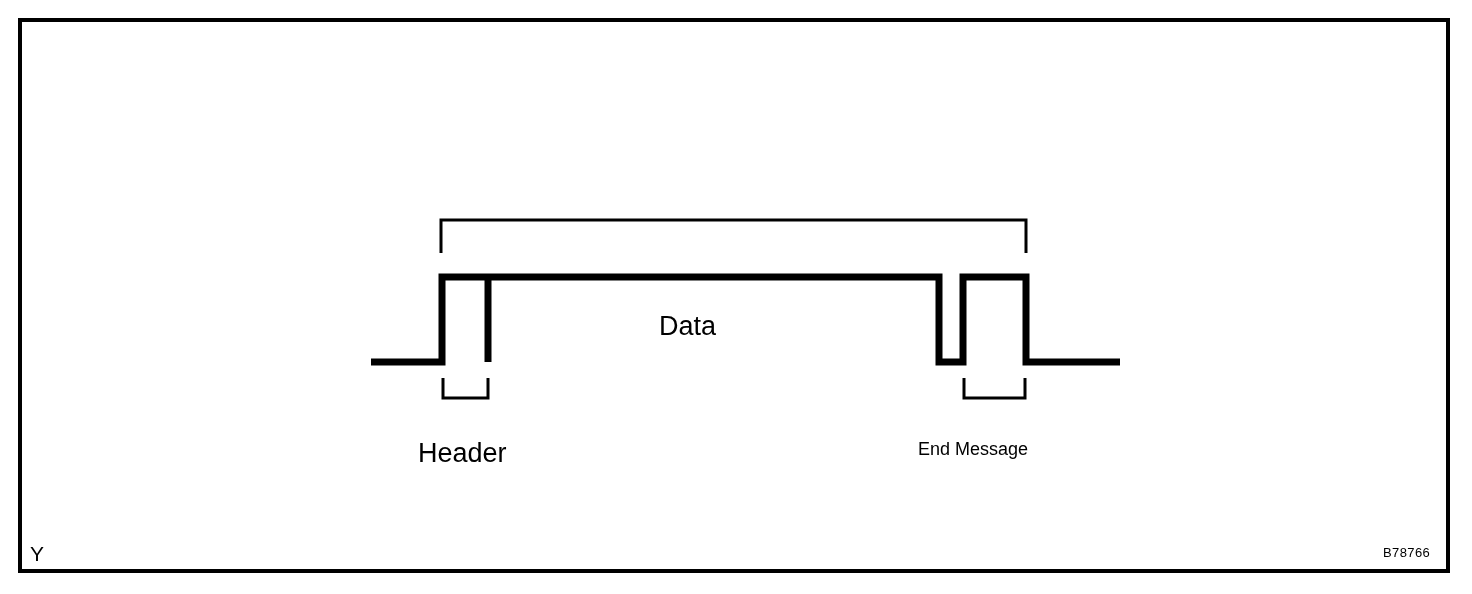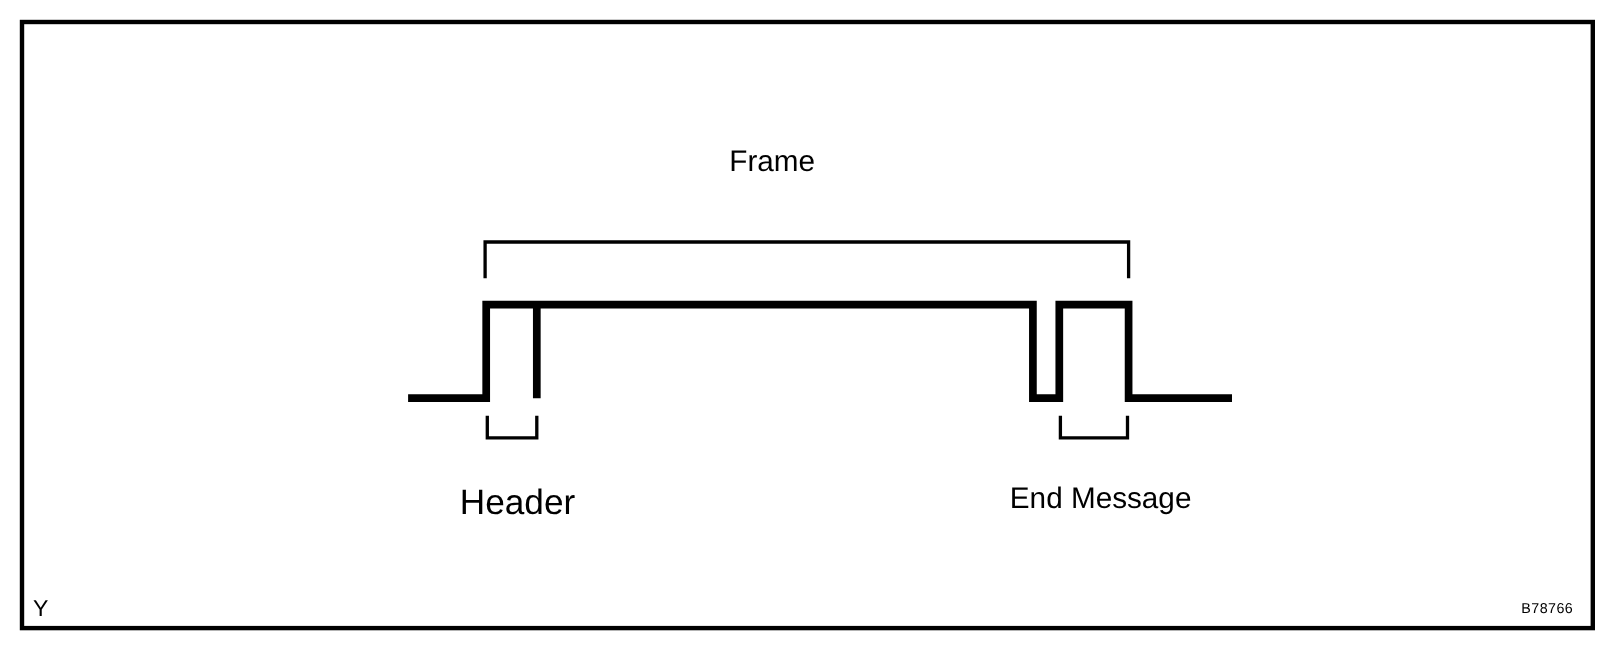--- a/index.html
+++ b/index.html
@@ -50,27 +50,27 @@
     text-align: center;
   }
   #data-label {
     font-size: 27px;
     left: 488px;
     top: 313px;
     width: 399px;
     text-align: center;
   }
   #header-label {
-    font-size: 32px;
+    font-size: 27px;
     left: 418px;
     top: 440px;
     text-align: left;
   }
   #end-message-label {
-    font-size: 27px;
+    font-size: 18px;
     left: 918px;
     top: 440px;
     text-align: left;
   }
   #corner-mark-left {
     font-size: 21px;
     left: 30px;
     top: 543px;
   }
   #corner-mark-right {
@@ -112,22 +112,22 @@
 
     <g fill="none" stroke="#000000" stroke-width="3" stroke-linecap="butt">
       <path d="M 443,378 L 443,398 L 488,398 L 488,378"></path>
     </g>
 
     <g fill="none" stroke="#000000" stroke-width="3" stroke-linecap="butt">
       <path d="M 964,378 L 964,398 L 1025,398 L 1025,378"></path>
     </g>
   </svg>
 
-  <div class="lbl" id="frame-label">Frame</div>
 
+  <div class="lbl" id="data-label">Data</div>
 
   <div class="lbl" id="header-label">Header</div>
 
   <div class="lbl" id="end-message-label">End Message</div>
 
   <div class="lbl" id="corner-mark-left">Y</div>
 
   <div class="lbl" id="corner-mark-right">B78766</div>
 
 </div>

